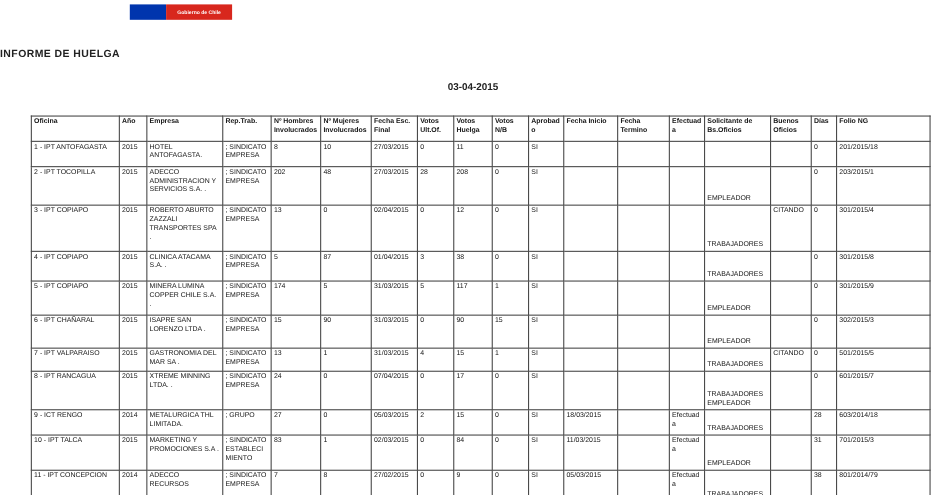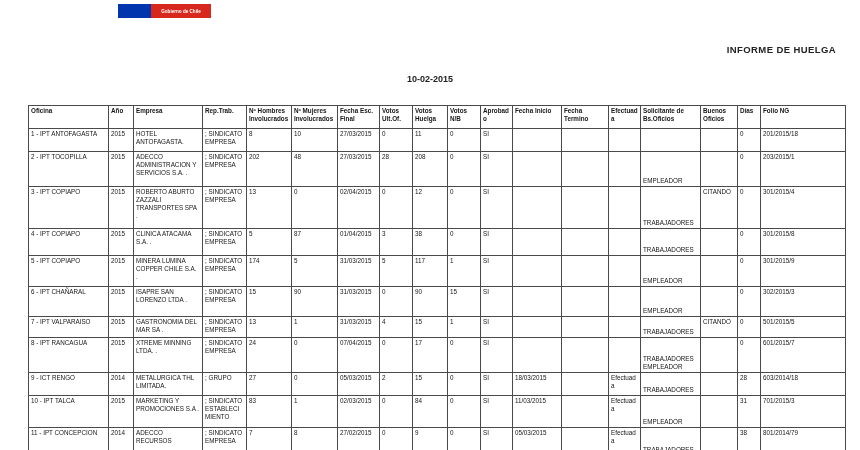--- a/index.html
+++ b/index.html
@@ -7,21 +7,21 @@
     width:860px; height:450px; position:relative;
     background:#ffffff; overflow:hidden;
     font-family:"Liberation Sans", sans-serif;
     color:#111;
   }
   .gov-logo { position:absolute; top:4px; left:118px; height:14px; display:flex; }
   .gov-logo .blue { width:33px; height:14px; background:#0035ad; }
   .gov-logo .red  { width:60px; height:14px; background:#d8271d; color:#fff;
                     font-size:4.6px; font-weight:bold; display:flex;
                     align-items:center; justify-content:center; white-space:nowrap; }
-  .doc-title { position:absolute; top:44px; left:0; width:836px; text-align:right;
+  .doc-title { position:absolute; top:44px; left:0; width:836px; text-align:left;
                font-size:9.5px; font-weight:bold; letter-spacing:0.4px; color:#222; }
   .doc-date  { position:absolute; top:74px; left:0; width:860px; text-align:center;
                font-size:9px; font-weight:bold; color:#222; }
   table.report {
     position:absolute; left:28px; top:105px; width:817px;
     border-collapse:collapse; table-layout:fixed;
     font-size:6.3px; line-height:1.25; color:#151515;
   }
   table.report th, table.report td {
     border:1px solid #4a4a4a; padding:1px 2px;
@@ -46,21 +46,21 @@
 <body>
 
 <div class="gov-logo">
   <div class="blue"></div>
   <div class="red">
     <span>Gobierno de Chile</span>
   </div>
 </div>
 
 <div class="doc-title">INFORME DE HUELGA</div>
-<div class="doc-date">10-02-2015</div>
+<div class="doc-date">03-04-2015</div>
 
 <table class="report">
   <colgroup>
     <col style="width:80px">
       <col style="width:25px">
       <col style="width:69px">
       <col style="width:44px">
     <col style="width:45px">
       <col style="width:46px">
       <col style="width:42px">

